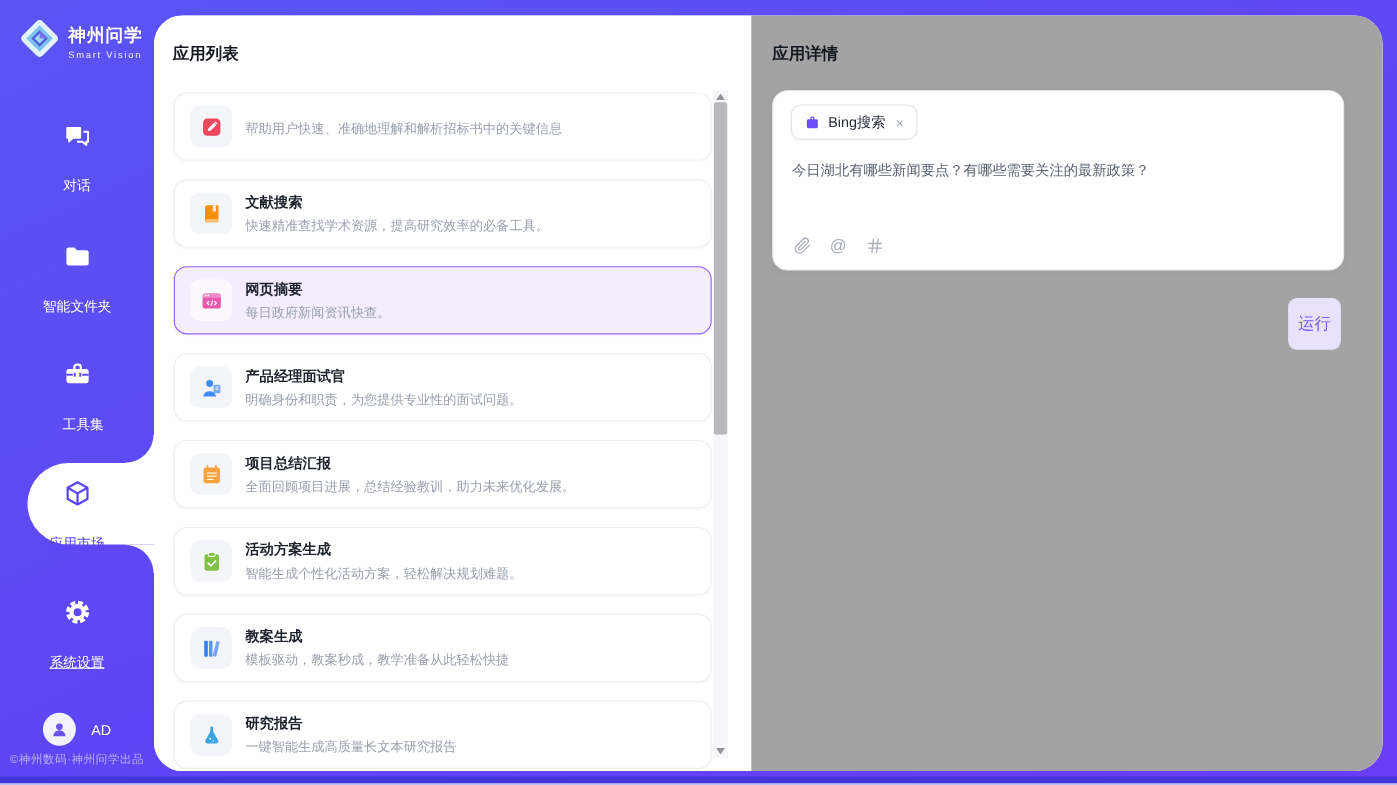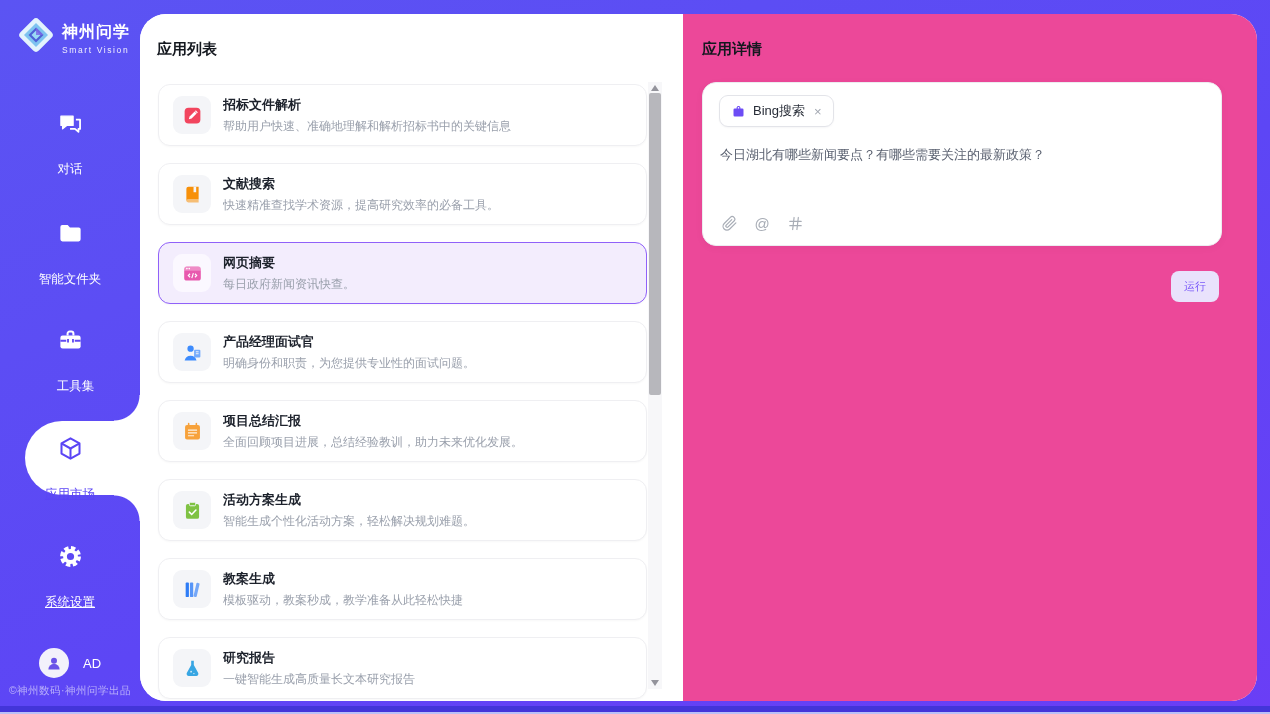--- a/index.html
+++ b/index.html
@@ -49,37 +49,37 @@
   .app-title { font-size:13px; font-weight:bold; color:#1d222c; }
   .app-desc { font-size:12px; color:#9aa0ac; margin-top:4px; white-space:nowrap; }
   
   .scrollbar { position:absolute; top:68px; right:21px; width:14px; height:607px; background:#f7f7f9; }
   .sb-arrow { position:absolute; left:0; width:14px; height:12px; display:flex; align-items:center; justify-content:center; cursor:pointer; }
   .sb-up { top:0; } .sb-down { bottom:0; }
   .tri-up { width:0; height:0; border-left:4px solid transparent; border-right:4px solid transparent; border-bottom:6px solid #94949c; }
   .tri-down { width:0; height:0; border-left:4px solid transparent; border-right:4px solid transparent; border-top:6px solid #94949c; }
   .sb-thumb { position:absolute; top:11px; left:1px; width:12px; height:302px; background:#b7b7bc; border-radius:2px; cursor:pointer; }
   
-  .detail-panel { position:relative; flex:1; height:100%; background:#ec4899; }
+  .detail-panel { position:relative; flex:1; height:100%; background:#a3a3a3; }
   .detail-card { position:absolute; top:68px; left:19px; width:520px; height:164px; background:#fff;
     border:1px solid #ececf0; border-radius:14px; box-shadow:0 2px 8px rgba(17,24,39,.04); }
   .chip { position:absolute; top:12px; left:16px; height:32px; display:inline-flex; align-items:center;
     gap:7px; padding:0 11px; border:1px solid #e3e4e9; border-radius:9px; background:#fff; cursor:pointer;
     box-shadow:0 1px 2px rgba(16,24,40,.04); }
   .chip svg { width:15px; height:15px; color:#6d4cf5; }
   .chip-label { font-size:13px; color:#272c37; }
   .chip-close { font-size:13px; color:#a2a7b1; margin-left:2px; cursor:pointer; line-height:1; }
   .question { position:absolute; top:62px; left:17px; width:486px; height:52px; border:none; resize:none;
     outline:none; background:transparent; font-family:"Liberation Sans",sans-serif; font-size:13px; color:#5a6170; line-height:1.5; }
   .tool-row { position:absolute; left:17px; bottom:13px; display:flex; align-items:center; gap:15px; color:#a8adb6; }
   .tool-row .ticon { width:18px; height:18px; display:flex; align-items:center; justify-content:center; cursor:pointer; }
   .tool-row svg { width:17px; height:17px; }
   .at-glyph { font-size:15px; color:#a8adb6; }
-  .run-btn { position:absolute; top:257px; right:38px; width:48px; height:31px; border:none; border-radius:8px;
-    background:#e9e2fc; color:#7a5af8; font-size:11px; font-family:"Liberation Sans",sans-serif; cursor:pointer; }
+  .run-btn { position:absolute; top:257px; right:38px; width:48px; height:47px; border:none; border-radius:8px;
+    background:#e9e2fc; color:#7a5af8; font-size:15px; font-family:"Liberation Sans",sans-serif; cursor:pointer; }
   
   .bottom-dark { position:absolute; left:0; right:0; bottom:2px; height:6px; background:#4335d9; z-index:4; }
   .bottom-light { position:absolute; left:0; right:0; bottom:0; height:2px; background:#b9c0f7; z-index:4; }
 </style>
 </head>
 <body>
 
 <aside class="sidebar">
   <div class="logo">
     <svg viewBox="0 0 40 40">
@@ -164,21 +164,20 @@
 
       <div class="app-card">
         <span class="app-icon" style="color: rgb(242, 69, 94);">
           <svg viewBox="0 0 24 24">
               <rect x="3" y="3" width="18" height="18" rx="4.5" fill="currentColor"></rect>
               <path d="M7.8 16.4l.9-3.2 5.7-5.7 2.3 2.3-5.7 5.7z" fill="#fff"></path>
               <path d="M15.3 6.6l2.3 2.3" stroke="#fff" stroke-width="1.3"></path>
             </svg>
         </span>
         <div class="app-texts">
-          <div class="app-title">招标文件解析</div>
           <div class="app-desc">帮助用户快速、准确地理解和解析招标书中的关键信息</div>
         </div>
       </div>
 
       <div class="app-card">
         <span class="app-icon" style="color: rgb(247, 144, 9);">
           <svg viewBox="0 0 24 24">
               <path d="M5 5.4A2.4 2.4 0 0 1 7.4 3H19v14.4H7.5A2.5 2.5 0 0 0 5 19.9z" fill="currentColor"></path>
               <path d="M5 19.4A2.6 2.6 0 0 0 7.6 21H19v-3.6H7.5A2.5 2.5 0 0 0 5 19.4z" fill="currentColor" opacity=".55"></path>
               <rect x="13.2" y="3" width="3" height="6.4" fill="#f4f5f8"></rect>

